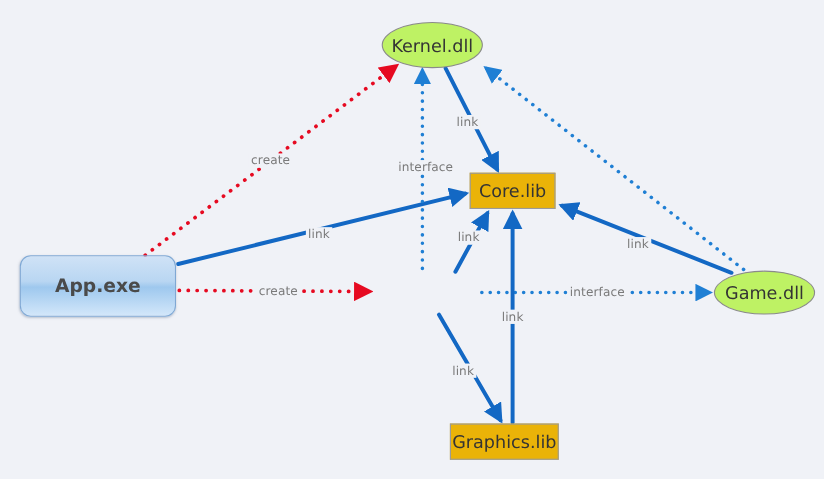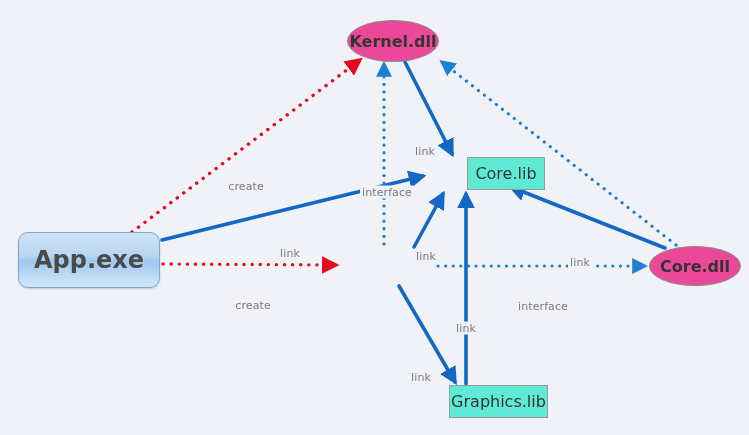--- a/index.html
+++ b/index.html
@@ -32,52 +32,49 @@
     align-items: center;
     justify-content: center;
     box-sizing: border-box;
     color: #3b3b3b;
     text-align: center;
     white-space: nowrap;
   }
   .node-ellipse {
     border: 1px solid #8a8a8a;
     border-radius: 50%;
-    background: #ec4899;
+    background: #bef264;
     font-size: 16px;
     color: #343434;
-    font-weight: bold;
   }
   .node-rect {
     border: 1px solid #9a9a9a;
     border-radius: 0;
-    background: #5eead4;
+    background: #eab308;
     font-size: 16px;
     color: #343434;
-    margin-left: 40px;
   }
   .node-primary {
     border: 1px solid #7fa8d4;
     border-radius: 10px;
     background: linear-gradient(to bottom, #cfe2f6 0%, #b9d6f2 42%, #9ec8ee 52%, #d3e7fa 100%);
-    font-size: 24px;
+    font-size: 17px;
     font-weight: bold;
     color: #4a4a4a;
     box-shadow: 0 1px 2px rgba(90,110,140,0.35);
   }
   .edge-label {
     position: absolute;
     font-size: 11px;
     color: #7a7a7a;
     background: #f0f2f7;
     padding: 0 2px;
     white-space: nowrap;
     transform: translate(-50%, -50%);
     letter-spacing: 0.1px;
-    margin-top: 40px;
   }
 </style>
 </head>
 <body>
 
 <div id="diagram-canvas">
 
   <svg id="edge-layer" width="749" height="435" viewBox="0 0 749 435" xmlns="http://www.w3.org/2000/svg">
     <defs>
       <marker id="arrow-blue" viewBox="0 0 10 10" refX="8" refY="5" markerWidth="5" markerHeight="5" orient="auto-start-reverse">
@@ -121,21 +118,21 @@
   <div class="node node-ellipse" style="left:347px; top:20px; width:92px; height:42px;">
     <span>Kernel.dll</span>
   </div>
 
   <div class="node node-rect" style="left:427px; top:157px; width:78px; height:33px;">
     <span>Core.lib</span>
   </div>
 
 
   <div class="node node-ellipse" style="left:649px; top:246px; width:92px; height:40px;">
-    <span>Core.dll</span>
+    <span>Game.dll</span>
   </div>
 
   <div class="node node-rect" style="left:409px; top:385px; width:99px; height:33px;">
     <span>Graphics.lib</span>
   </div>
 
   <div class="edge-label" style="left:246px; top:146px;">create</div>
 
   <div class="edge-label" style="left:253px; top:265px;">create</div>
 

